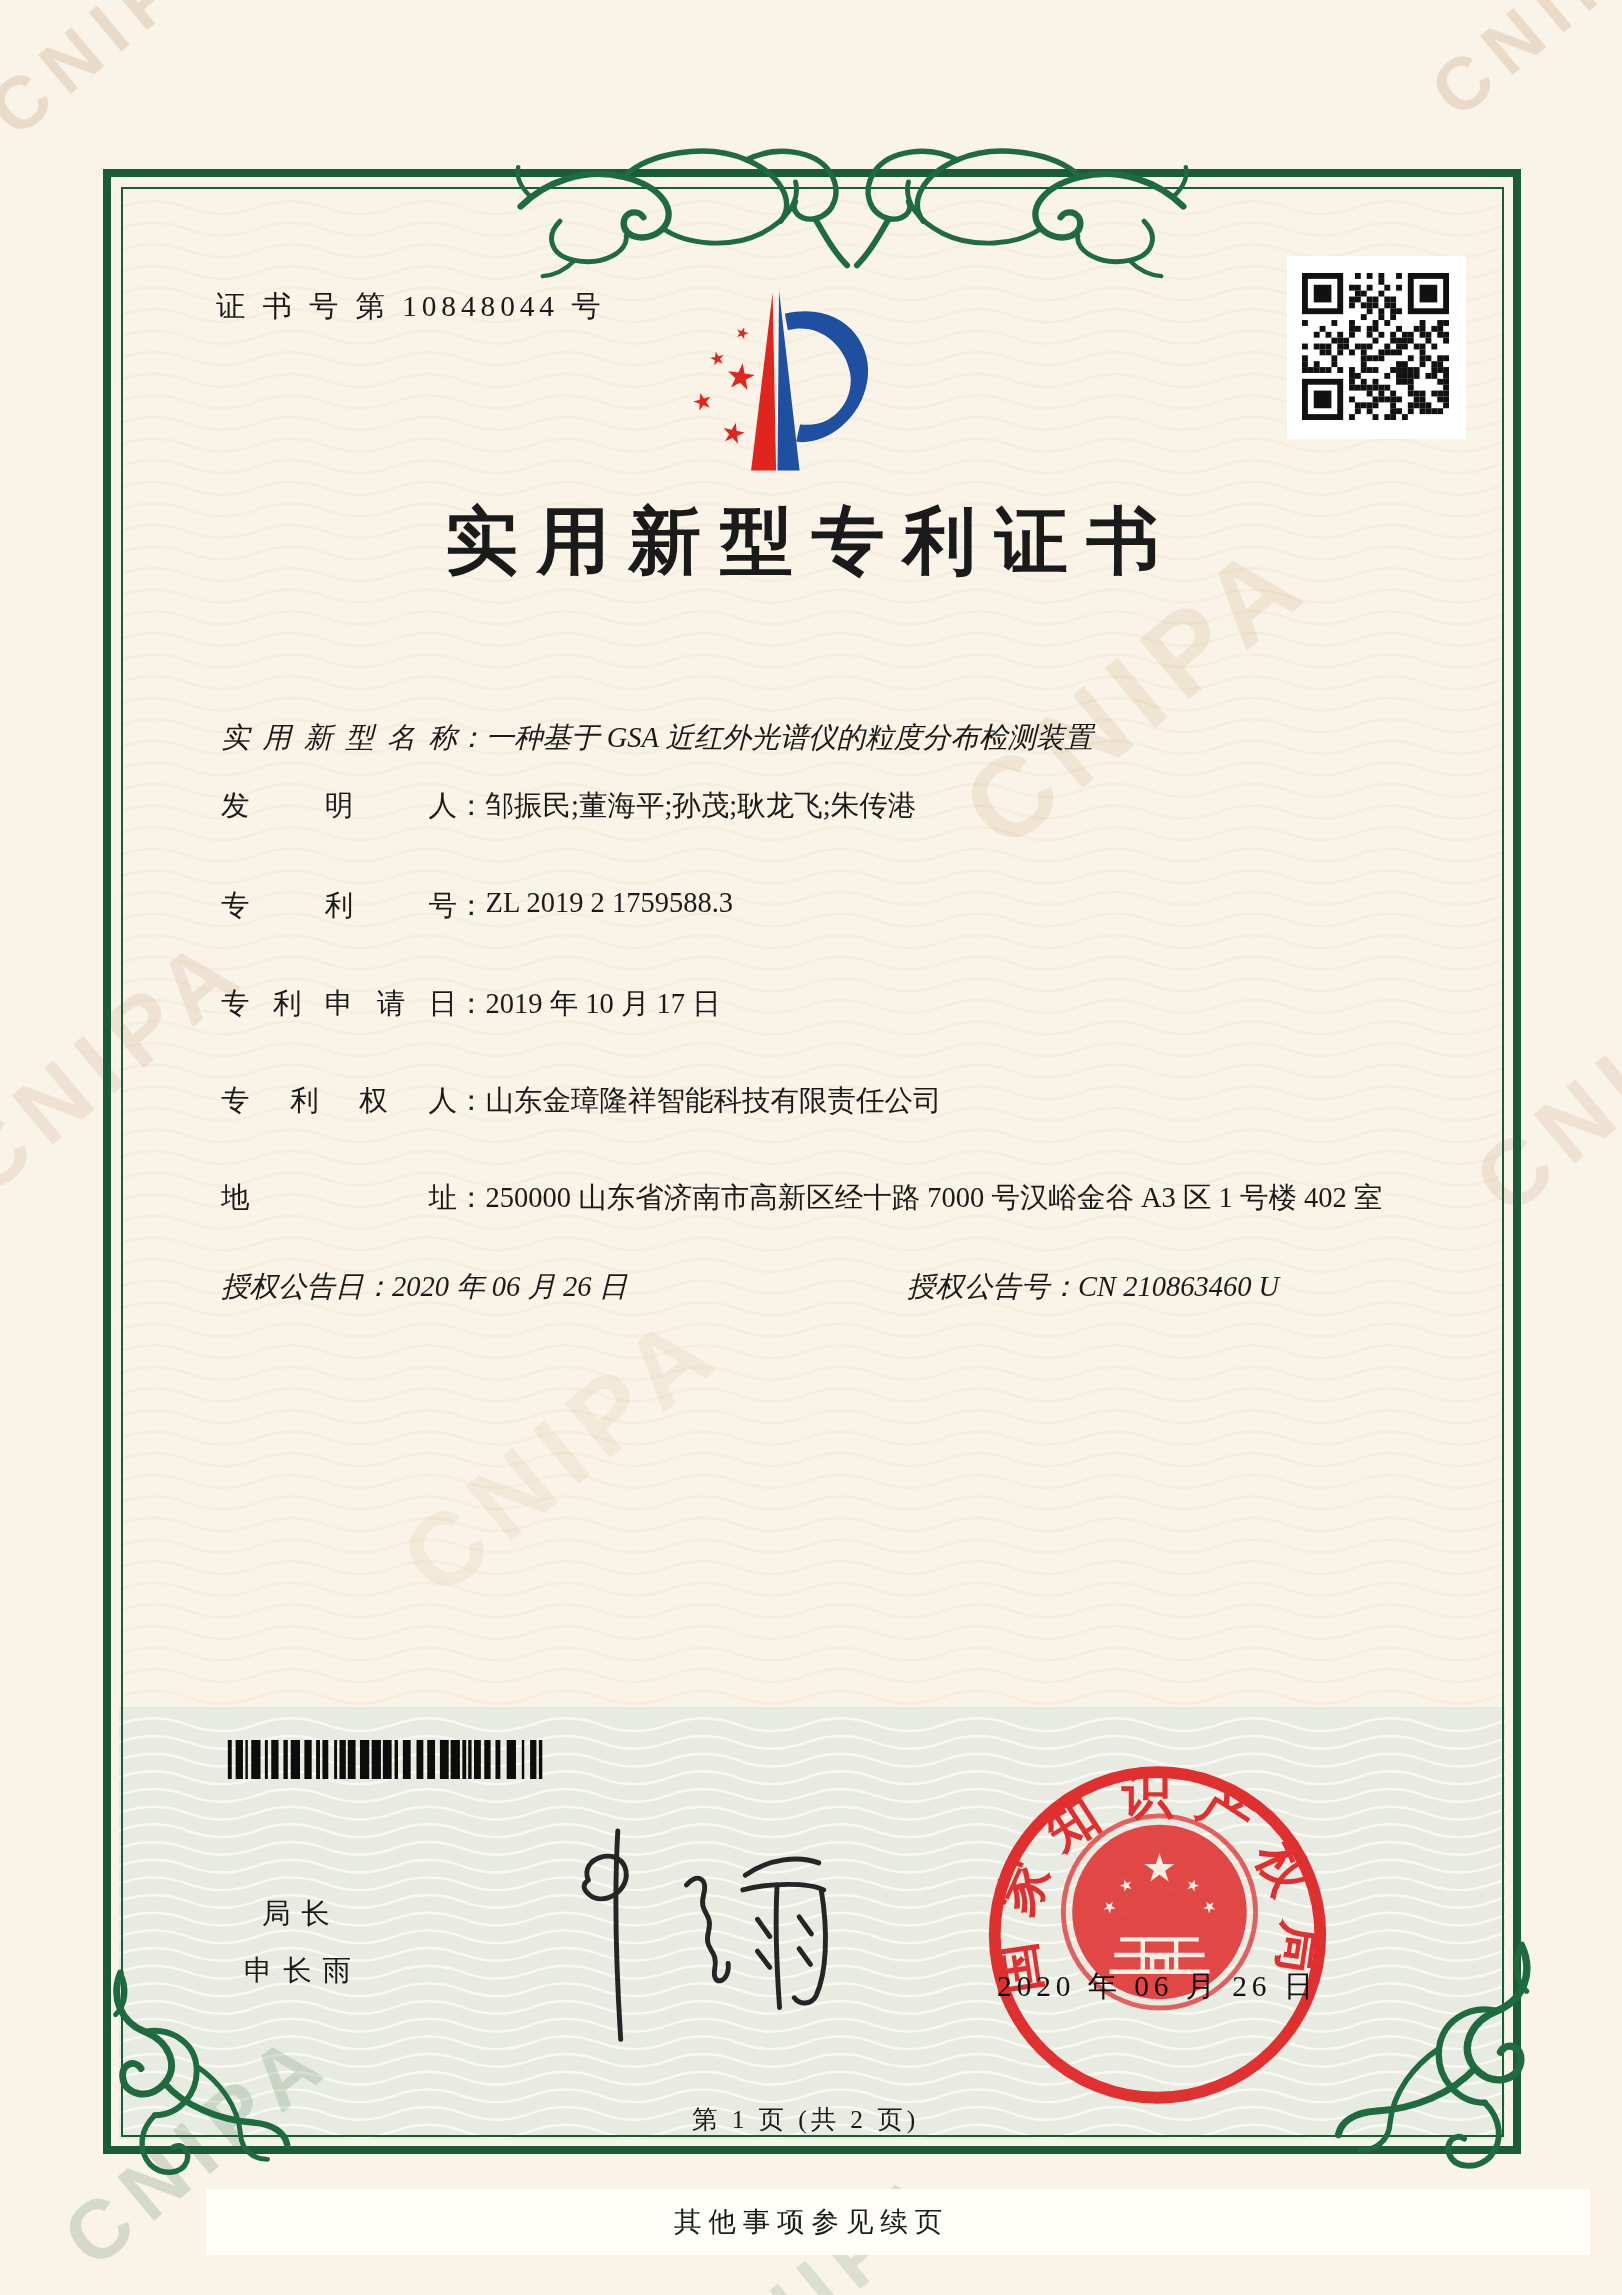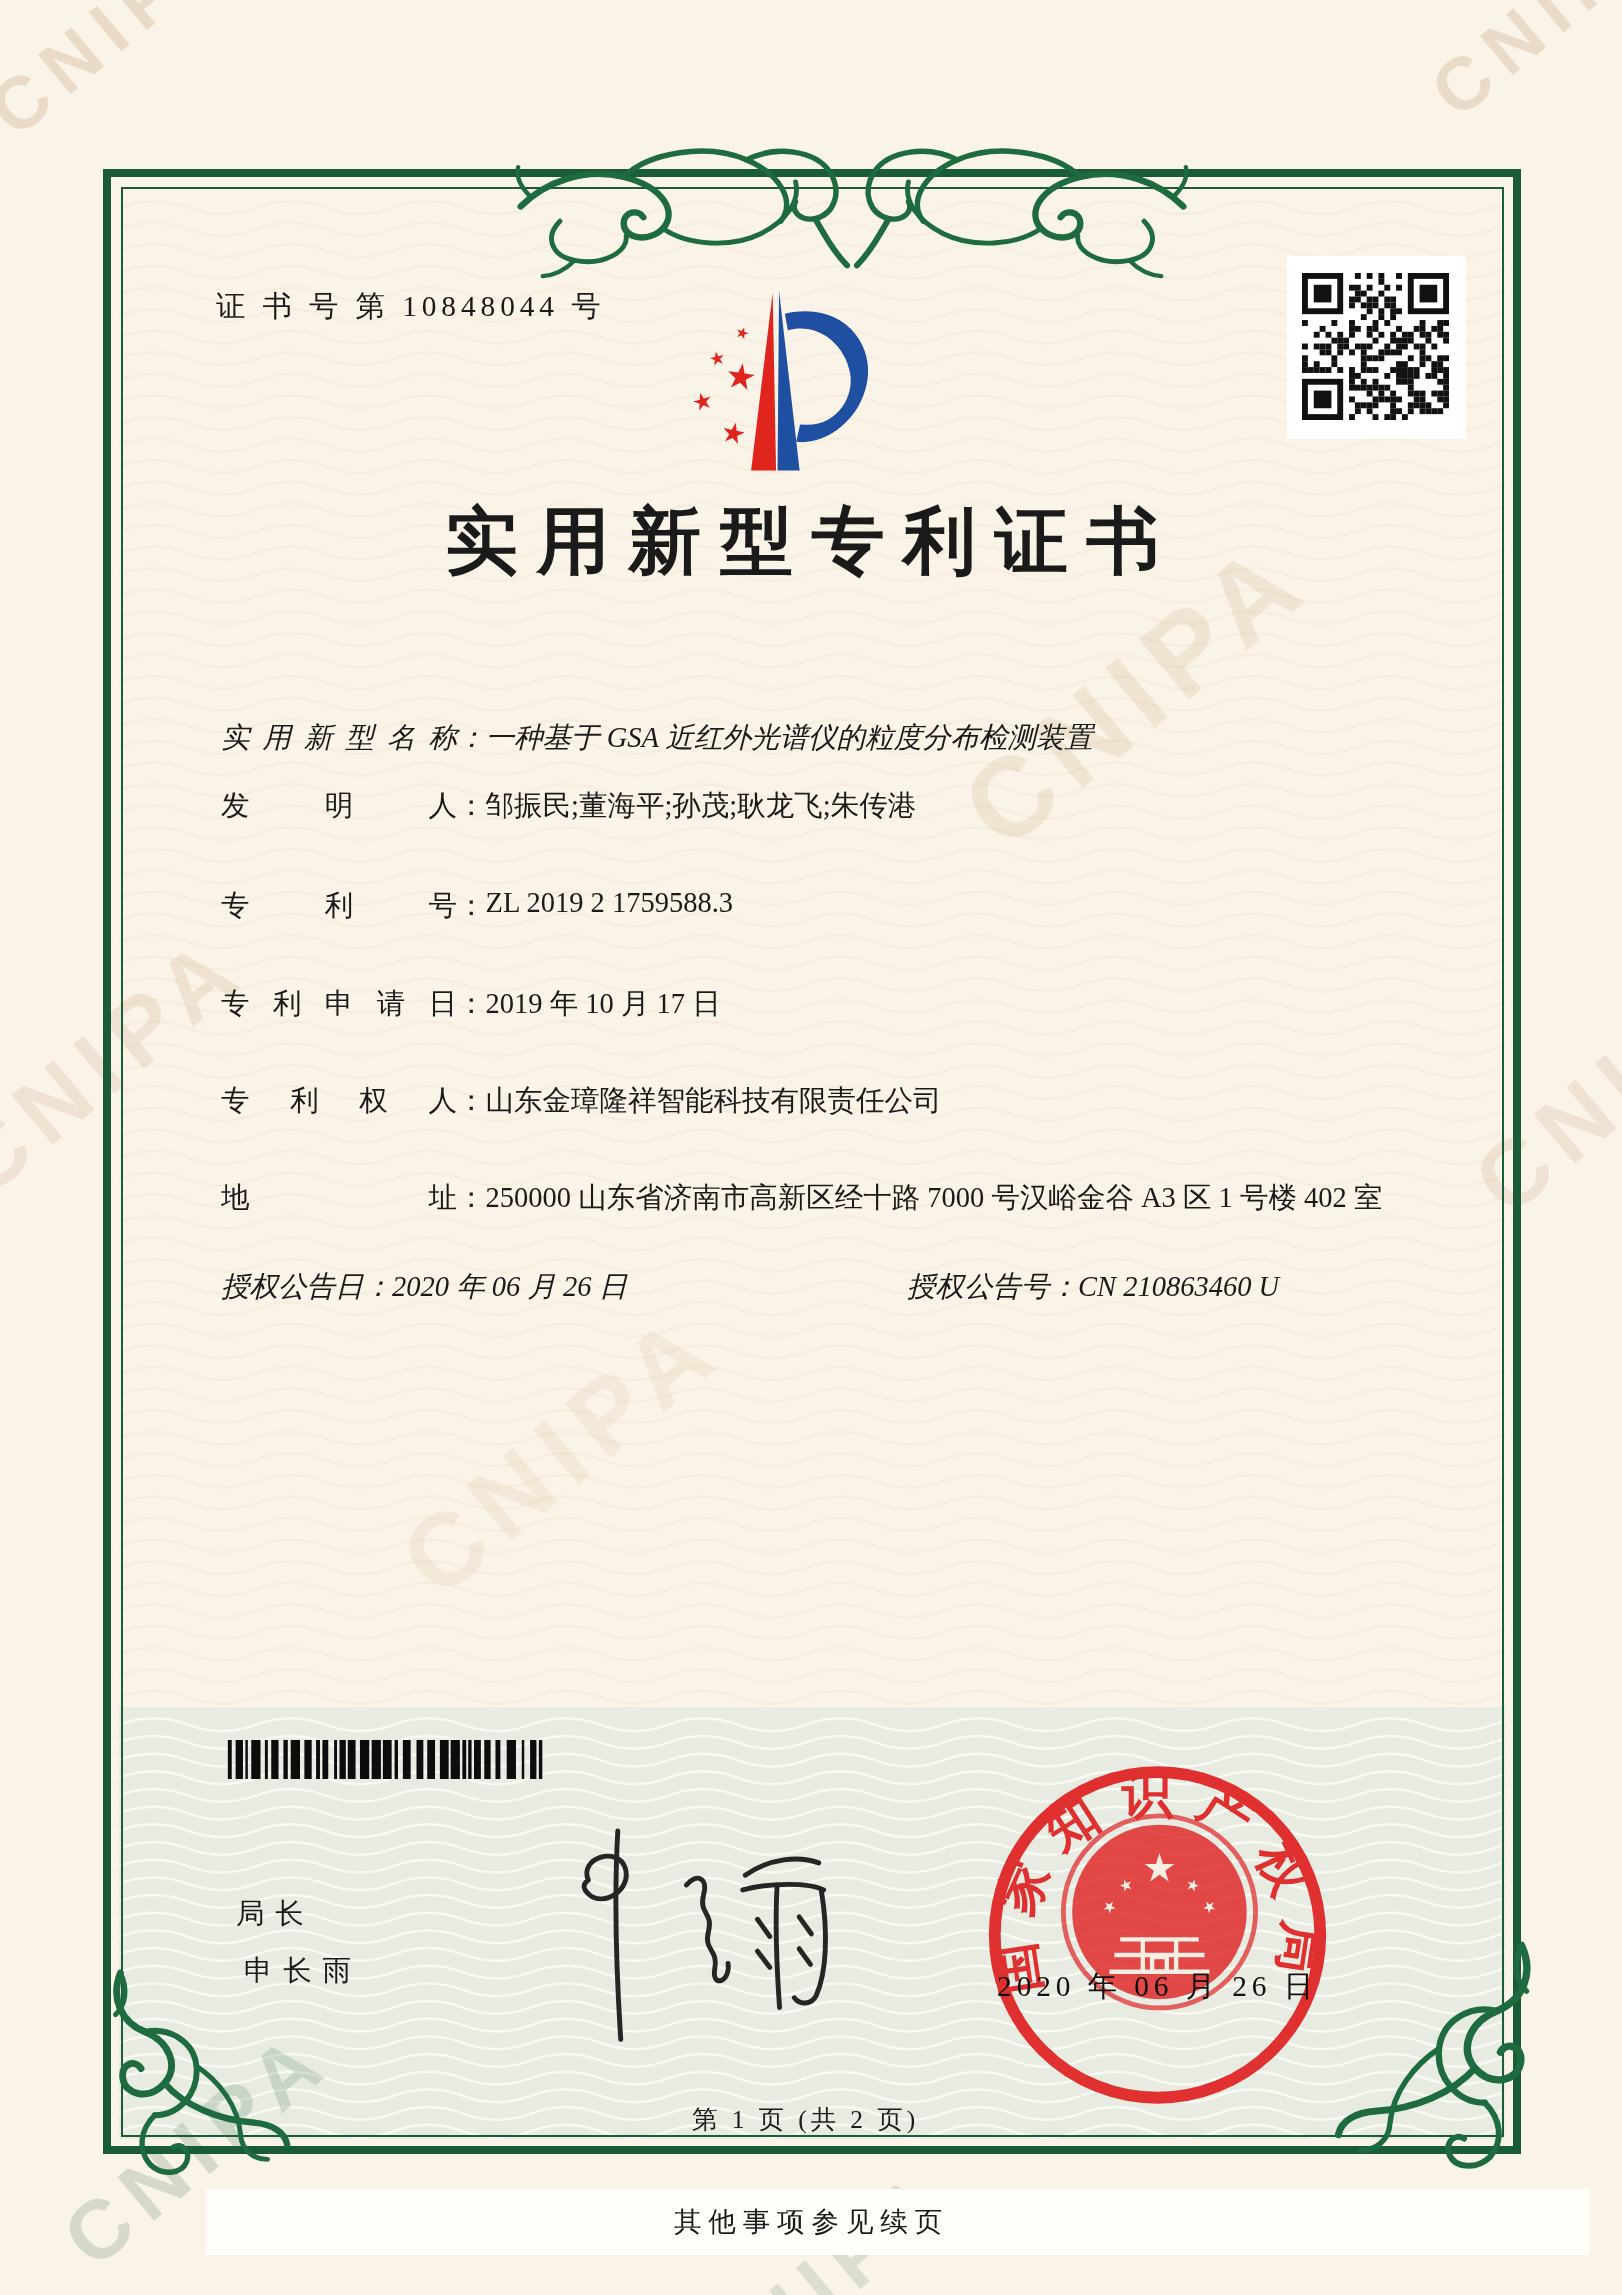--- a/index.html
+++ b/index.html
@@ -24,21 +24,21 @@
   
   .cert-no{left:216px;top:287px;font-size:29.4px;letter-spacing:4.9px;z-index:5;}
   .title{left:0;right:0;top:493px;text-align:center;font-size:73px;font-weight:bold;letter-spacing:18.6px;z-index:5;}
   .row{left:221px;font-size:28.5px;z-index:5;white-space:nowrap;}
   .flabel{display:inline-block;width:236px;text-align:justify;text-align-last:justify;vertical-align:top;}
   .fcolon{display:inline-block;vertical-align:top;}
   .fvalue{display:inline-block;max-width:947px;white-space:normal;vertical-align:top;}
   .grant-group{position:absolute;top:0;font-size:28.5px;white-space:nowrap;font-style:italic;}
   .paras{left:221px;top:1347px;width:1232px;font-size:28px;line-height:48px;text-align:justify;z-index:5;}
   .paras p{margin:0;text-indent:56px;}
-  .officer-title{left:236px;top:1895px;font-size:28.5px;letter-spacing:10.8px;z-index:6;}
+  .officer-title{left:262px;top:1895px;font-size:28.5px;letter-spacing:10.8px;z-index:6;}
   .officer-name{left:244px;top:1952px;font-size:28.5px;letter-spacing:10.8px;z-index:6;}
   .seal-date{left:986px;top:1967px;width:343px;text-align:center;font-size:29.4px;letter-spacing:4.9px;z-index:8;color:#101010;}
   .footer-page{left:0;right:12px;top:2102px;text-align:center;font-size:25.5px;letter-spacing:3.9px;z-index:6;}
   .bottom-band{left:206px;top:2189px;width:1384px;height:66px;background:#fffdf7;z-index:4;}
   .bottom-text{left:0;right:0;top:2204px;text-align:center;font-size:27.5px;letter-spacing:6.9px;z-index:5;}
   svg{display:block;}
 </style>
 </head>
 <body>
 

